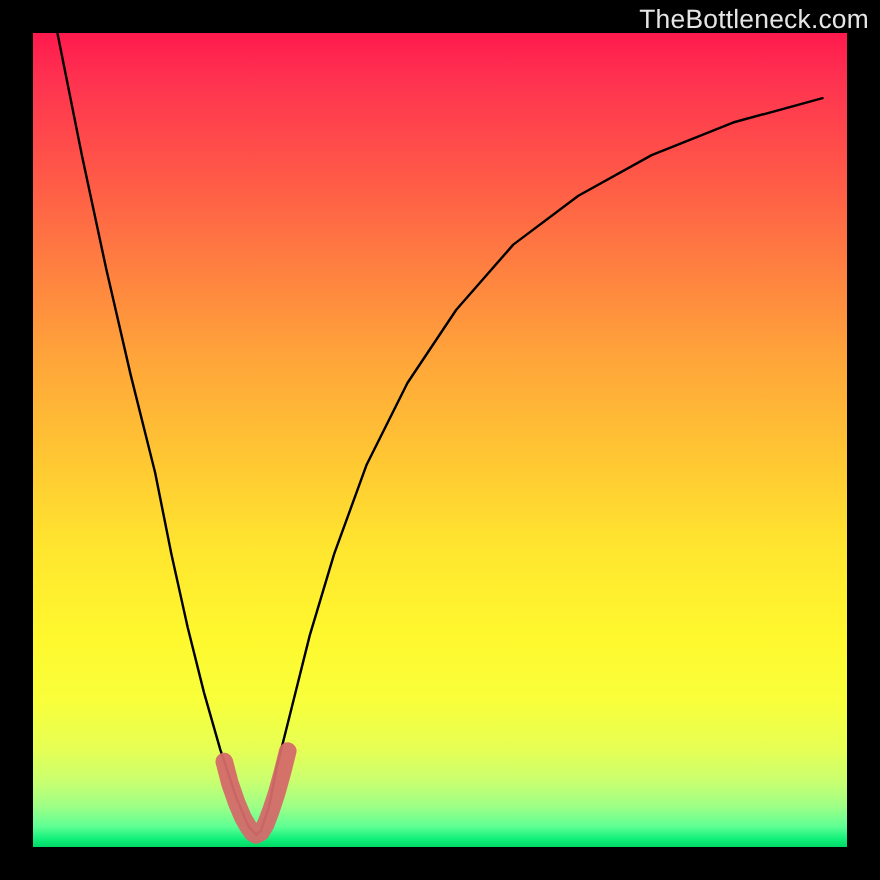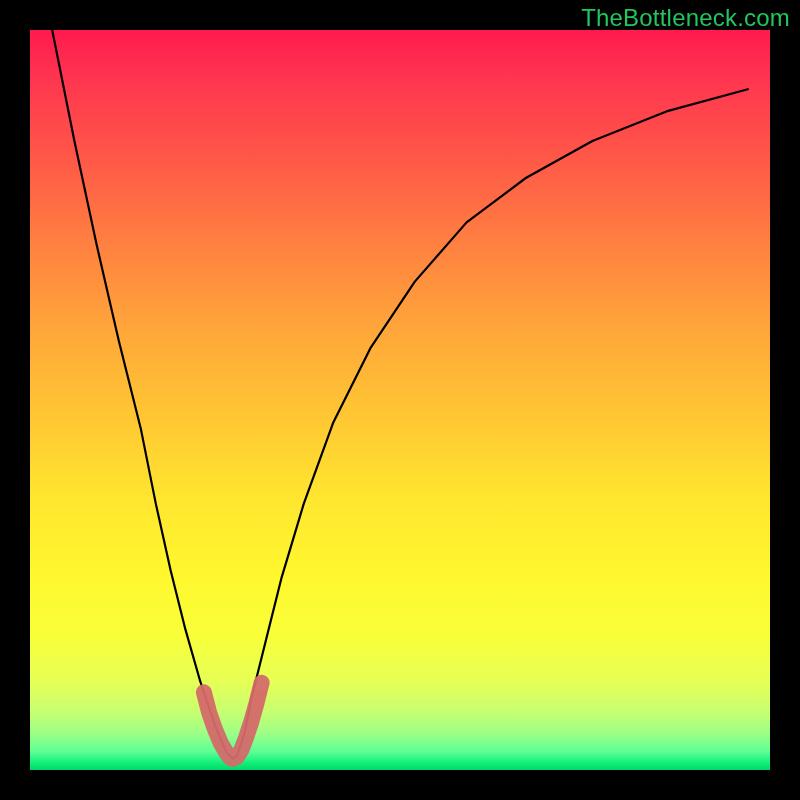--- a/index.html
+++ b/index.html
@@ -32,21 +32,21 @@
       #9eff86 95%,
       #5eff94 97.5%,
       #12f07a 99%,
       #00d966 100%
     );
   }
   .watermark {
     position: absolute;
     right: 10px;
     top: 4px;
-    color: #22c55e;
+    color: #e5e5e5;
     font-size: 24px;
     font-weight: 400;
     letter-spacing: 0.2px;
   }
   svg {
     position: absolute;
     left: 0;
     top: 0;
   }
 </style>

